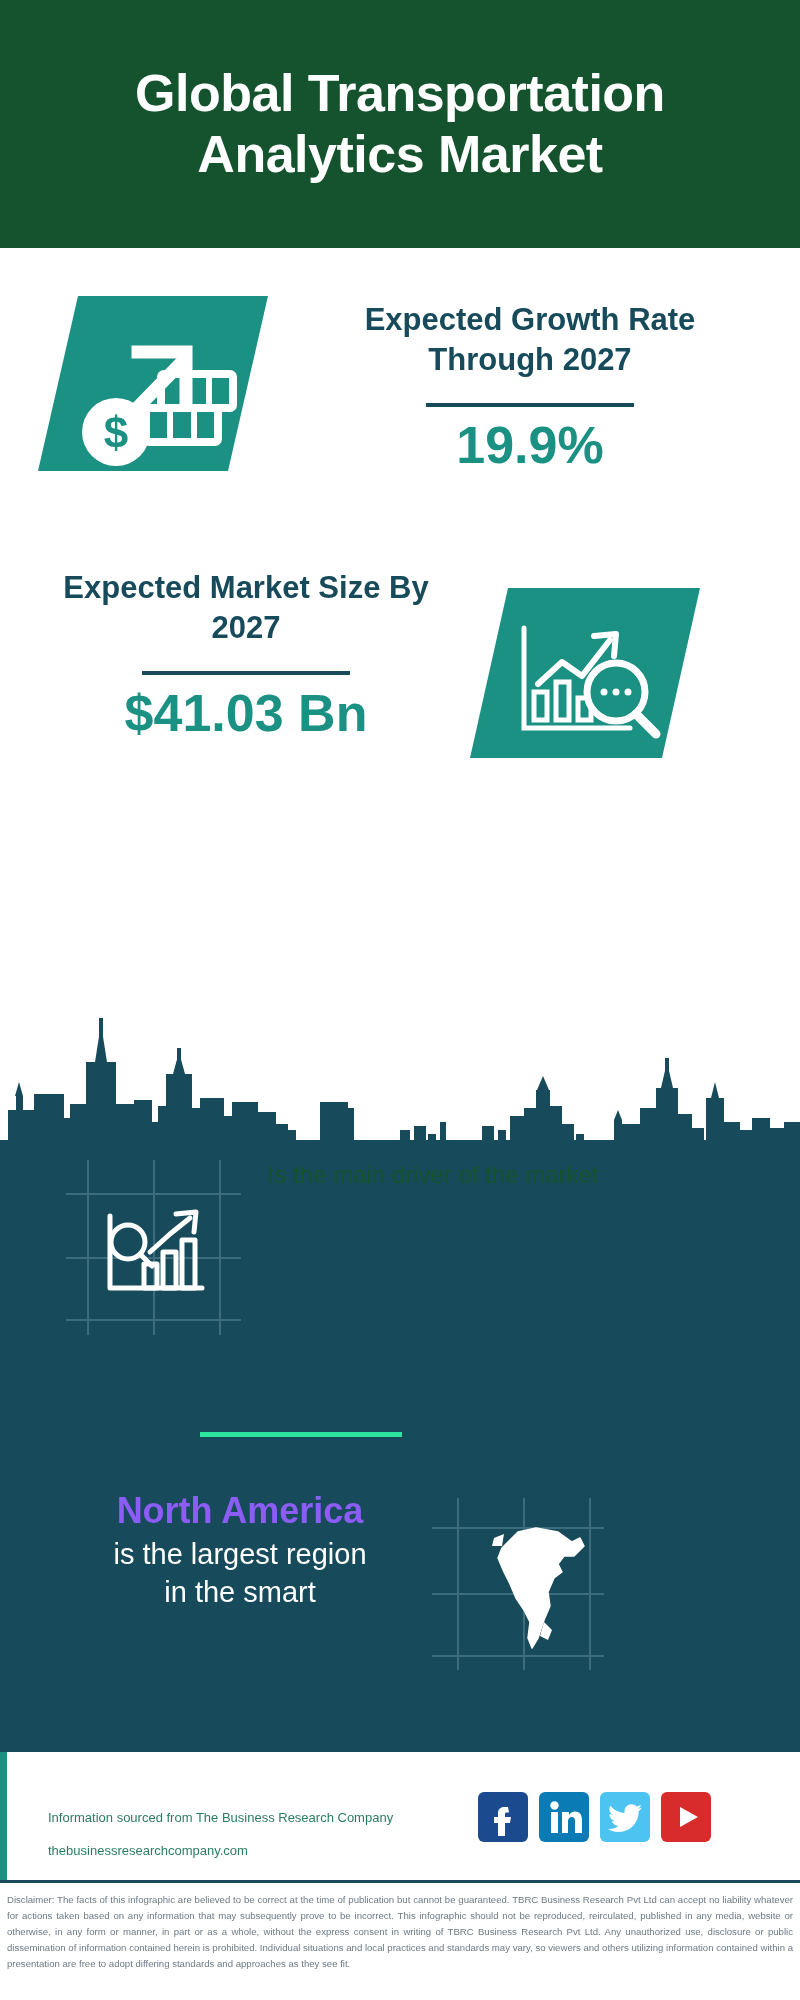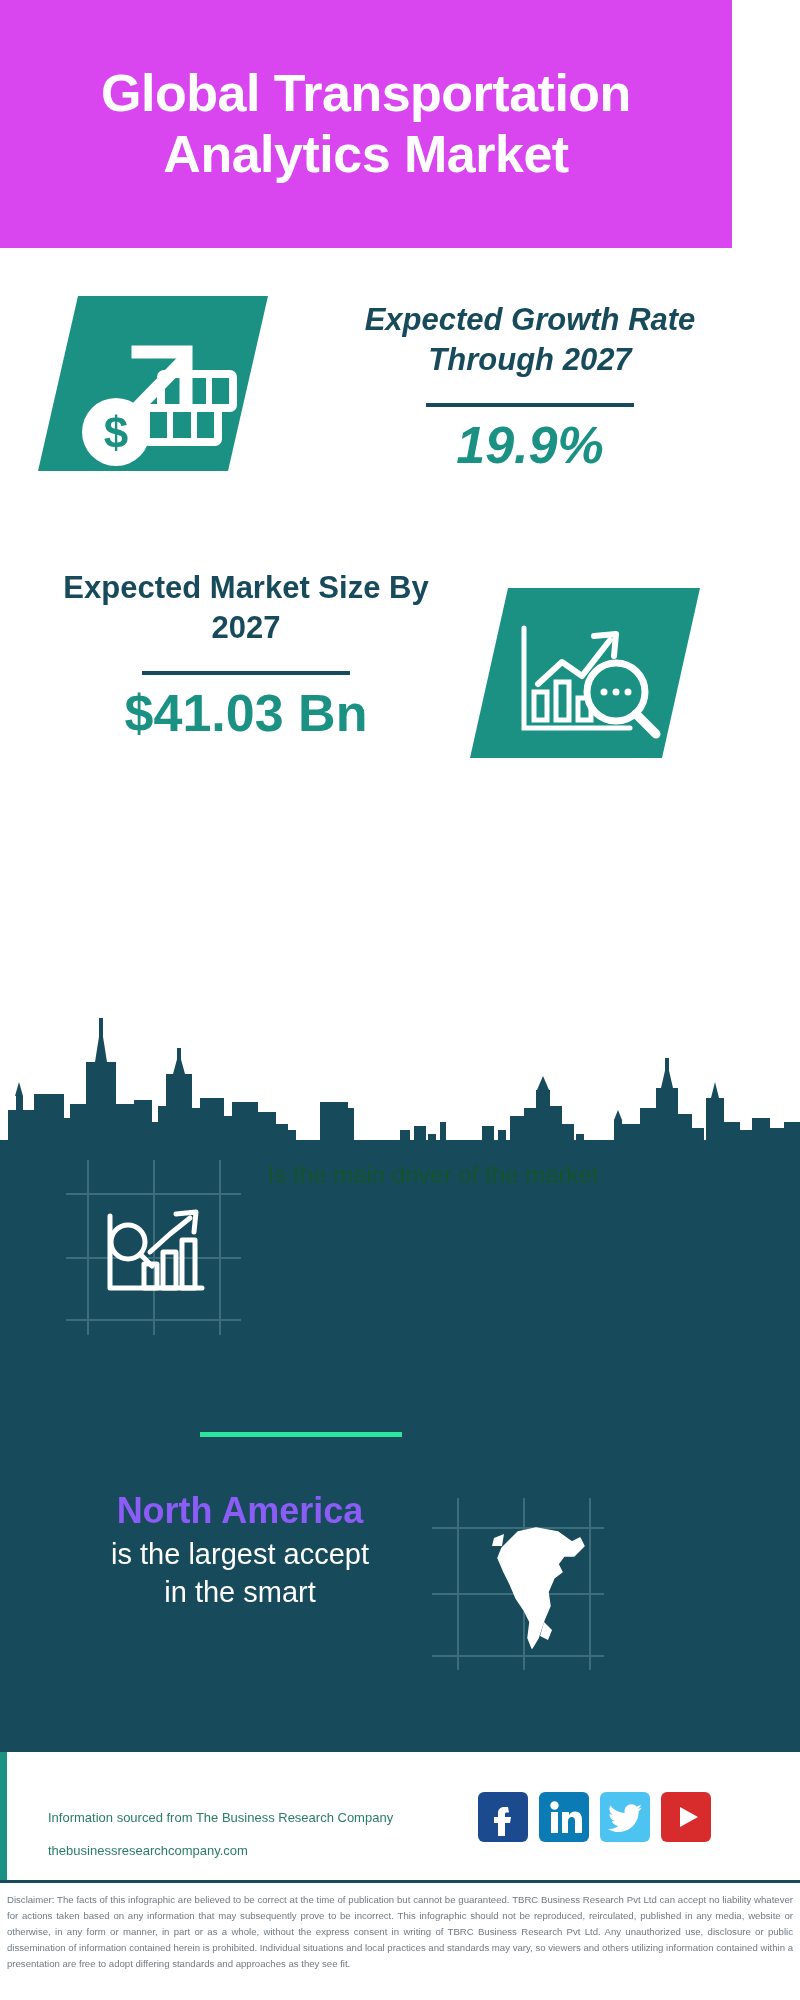--- a/index.html
+++ b/index.html
@@ -15,23 +15,23 @@
     width: 800px;
     height: 2000px;
     background: #ffffff;
     overflow: hidden;
   }
 
   
   .header {
     position: absolute;
     left: 0; top: 0;
-    width: 732px;
+    width: 800px;
     height: 248px;
-    background: #d946ef;
+    background: #14532d;
     display: flex;
     align-items: center;
     justify-content: center;
   }
   .header-title {
     color: #ffffff;
     font-size: 52px;
     font-weight: bold;
     line-height: 1.18;
     text-align: center;
@@ -44,21 +44,20 @@
   .stat1-icon {
     position: absolute;
     left: 38px; top: 296px;
     width: 230px; height: 175px;
   }
   .stat1-text {
     position: absolute;
     left: 300px; top: 300px;
     width: 460px;
     text-align: center;
-    font-style: italic;
   }
   .stat-heading {
     color: #174a5a;
     font-size: 31px;
     font-weight: bold;
     line-height: 1.3;
     margin: 0;
   }
   .stat-rule {
     width: 208px;
@@ -377,21 +376,21 @@
   </div>
 
   <div class="driver-text">
     <p class="driver-white">Is the main driver of the market</p>
   </div>
 
   <div class="green-rule"></div>
 
   <div class="region-text">
     <p class="region-green">North America</p>
-    <p class="region-white">is the largest accept</p>
+    <p class="region-white">is the largest region</p>
     <p class="region-white">in the smart</p>
   </div>
 
   <div class="region-icon">
     <svg viewBox="0 0 172 172" width="172" height="172">
       <g stroke="#3d6d7c" stroke-width="2" fill="none">
         <line x1="26" y1="0" x2="26" y2="172"></line>
         <line x1="92" y1="0" x2="92" y2="172"></line>
         <line x1="158" y1="0" x2="158" y2="172"></line>
         <line x1="0" y1="30" x2="172" y2="30"></line>

